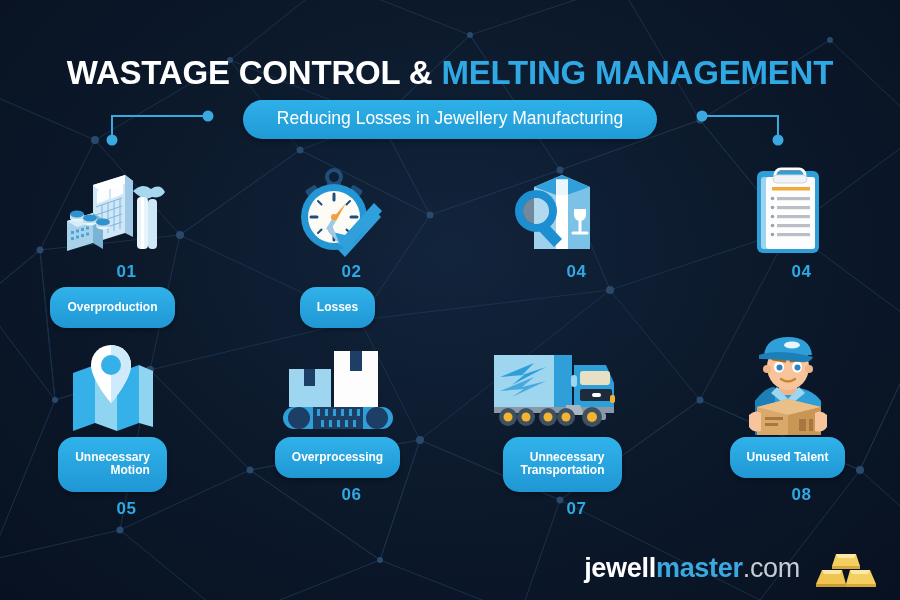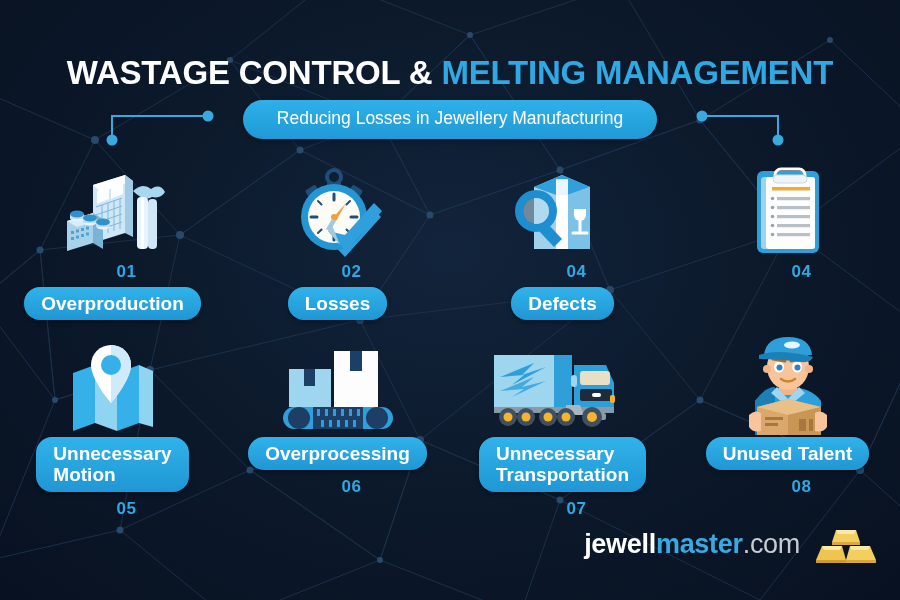--- a/index.html
+++ b/index.html
@@ -65,38 +65,38 @@
     color:#2fa8e3;
     font-size:17px;
     font-weight:bold;
     letter-spacing:0.5px;
     line-height:1;
     margin-left:28px;
   }
   .pill {
     background:linear-gradient(180deg,#31b2ea 0%,#1f97d4 100%);
     color:#fff;
-    font-size:19px;
+    font-size:12px;
     font-weight:bold;
     border-radius:16px;
-    padding:6px 17px;
-    text-align:left;
+    padding:14px 17px;
+    text-align:right;
     line-height:1.12;
     white-space:pre-line;
     box-shadow:0 2px 4px rgba(0,0,0,.35);
   }
   .row1 .num { margin-top:6px; }
   .row1 .pill { margin-top:7px; }
   .row2 .icon-box { height:100px; }
   .row2 .pill { margin-top:2px; }
   .row2 .num { margin-top:8px; }
 
   
   .footer {
-    position:absolute; bottom:32px; right:22px;
+    position:absolute; bottom:8px; right:22px;
     display:flex; align-items:center; gap:14px;
   }
   .logo { font-size:27px; letter-spacing:-0.3px; }
   .logo .l1 { color:#ffffff; font-weight:bold; }
   .logo .l2 { color:#3aa9e0; font-weight:bold; }
   .logo .l3 { color:#c6ccd4; font-weight:normal; }
 </style>
 </head>
 <body>
 
@@ -288,21 +288,20 @@
             <path d="M70 56 L70 66"></path>
             <path d="M63 68 L77 68"></path>
           </g>
 
           <circle cx="26" cy="46" r="17" fill="none" stroke="#1d8fd1" stroke-width="8"></circle>
           <circle cx="26" cy="46" r="13" fill="#bfe0f3" opacity=".55"></circle>
           <path d="M37 58 L52 74 L44 82 L29 66 Z" fill="#1d8fd1"></path>
         </svg>
       </div>
       <div class="num">04</div>
-      <div class="pill">Defects</div>
     </div>
 
     <div class="cell">
       <div class="icon-box">
         <svg width="86" height="92" viewBox="0 0 86 92">
           <rect x="12" y="6" width="62" height="82" rx="6" fill="#2f9fd9"></rect>
           <rect x="16" y="12" width="54" height="72" rx="3" fill="#9ed3ee"></rect>
           <rect x="21" y="12" width="49" height="72" rx="3" fill="#fdfdfd"></rect>
           <rect x="30" y="4" width="30" height="12" rx="6" fill="none" stroke="#ffffff" stroke-width="3"></rect>
           <rect x="28" y="10" width="34" height="8" rx="4" fill="#f0f4f6" stroke="#cfd8de" stroke-width="1"></rect>

